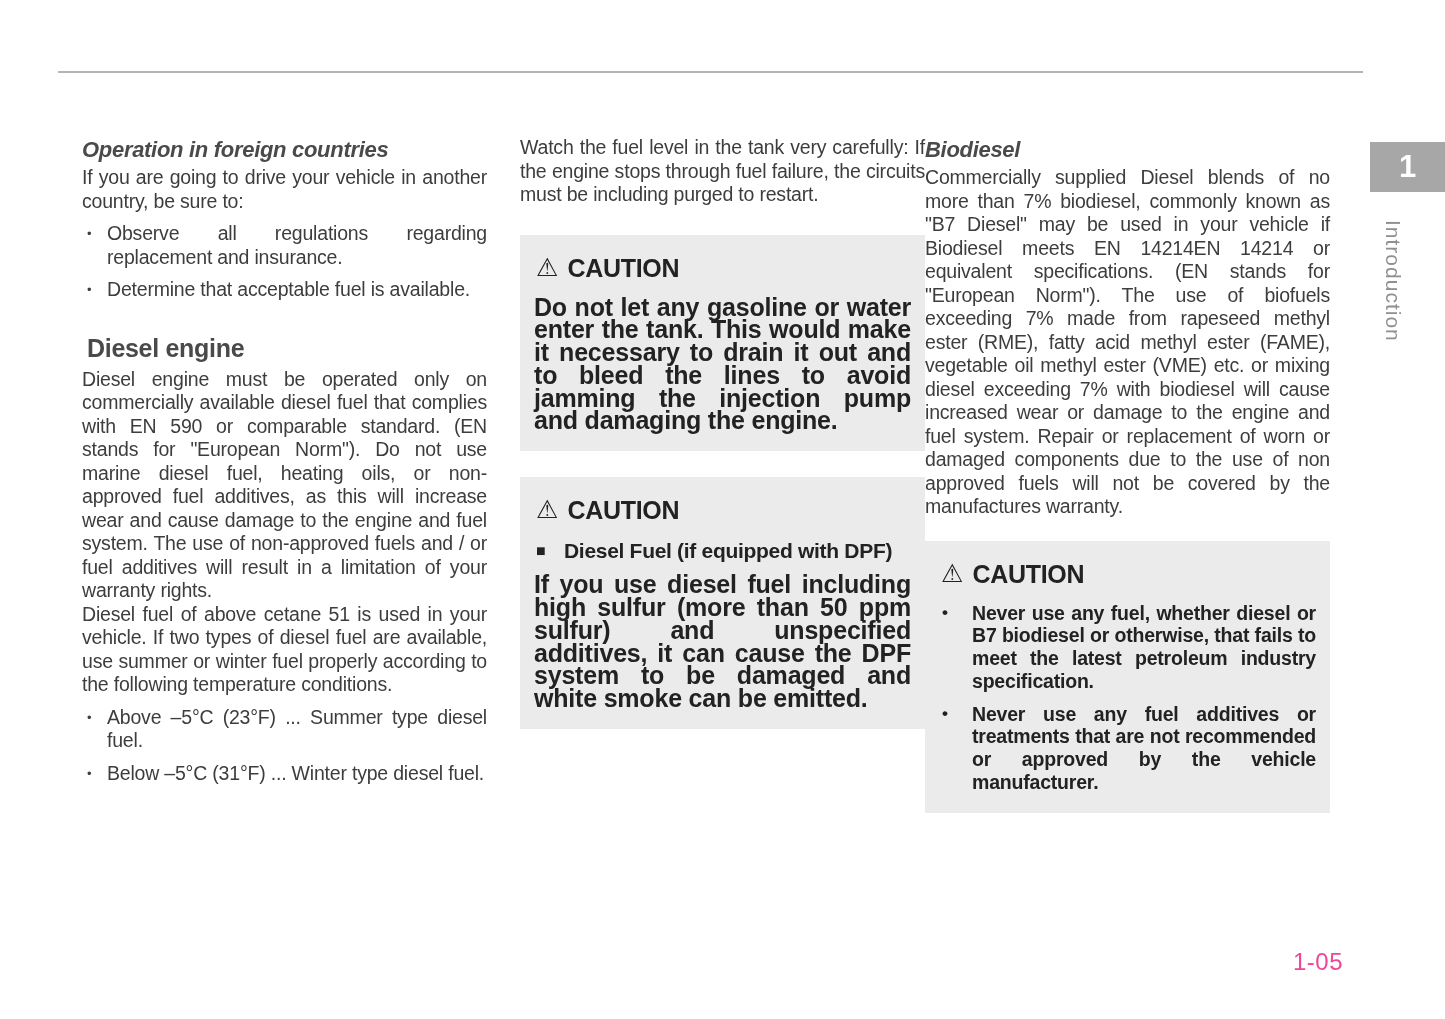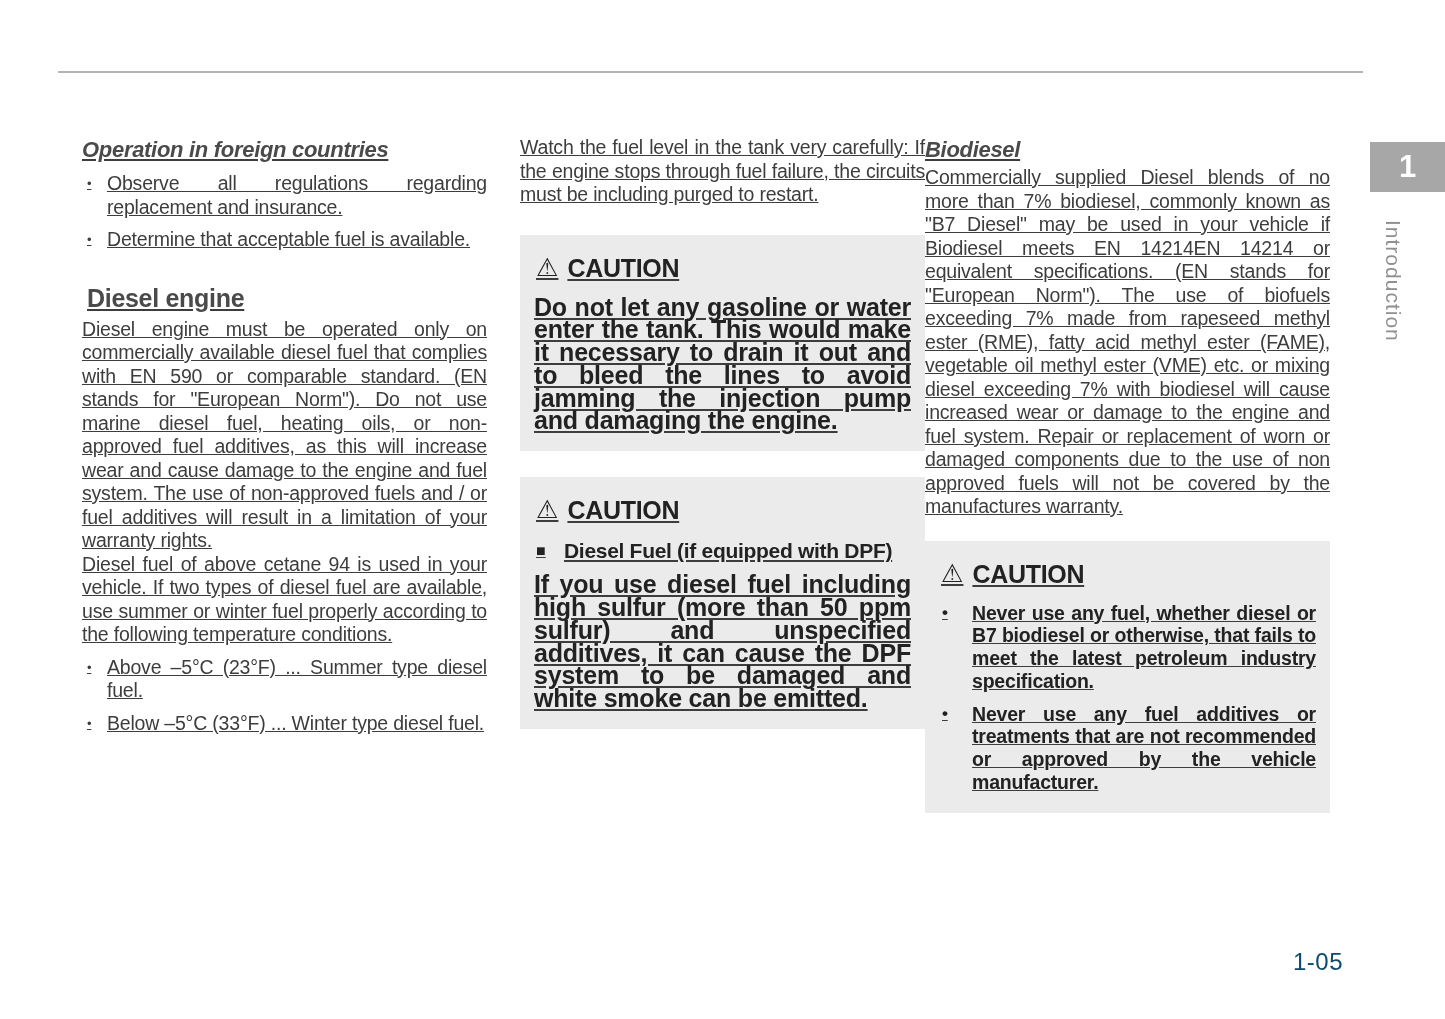--- a/index.html
+++ b/index.html
@@ -20,26 +20,26 @@
     font-size:31px;font-weight:bold;
     display:flex;align-items:center;justify-content:center;
   }
   .chapter-title{
     position:absolute;left:1381px;top:220px;height:200px;
     writing-mode:vertical-rl;
     font-size:21px;color:var(--muted,#8f8f8f);letter-spacing:1px;
   }
   .page-number{
     position:absolute;left:1278px;top:948px;width:80px;
-    font-size:24px;color:#0c4a6e;text-align:center;letter-spacing:0.5px;
+    font-size:24px;color:#ec4899;text-align:center;letter-spacing:0.5px;
   }
   .columns{
     position:absolute;left:82px;top:136px;display:flex;align-items:flex-start;
   }
-  .col{width:405px;flex:0 0 405px;text-decoration:underline;}
+  .col{width:405px;flex:0 0 405px;}
   .col.mid{margin-left:33px;}
   .col.right{}
 
   h2.h-italic{
     margin:0 0 3px 0;font-size:22px;line-height:27px;font-weight:bold;
     font-style:italic;color:var(--heading,#4a4a4a);letter-spacing:-0.3px;
   }
   h2.h-plain{
     margin:5px;font-size:25px;line-height:30px;font-weight:bold;
     color:var(--heading,#4a4a4a);letter-spacing:-0.3px;
@@ -110,44 +110,45 @@
   <div class="top-rule"></div>
 
   <div class="chapter-tab">1</div>
 
   <div class="chapter-title">Introduction</div>
 
   <div class="columns">
 
     <div class="col">
       <h2 class="h-italic">Operation in foreign countries</h2>
+      <p class="body">If you are going to drive your vehicle in another country, be sure to:</p>
       <div class="ul">
         <div class="li">
           <span class="marker">•</span>
           <span class="li-text">Observe all regulations regarding replacement and insurance.</span>
         </div>
         <div class="li">
           <span class="marker">•</span>
           <span class="li-text">Determine that acceptable fuel is available.</span>
         </div>
       </div>
 
       <div class="section-gap"></div>
 
       <h2 class="h-plain">Diesel engine</h2>
       <p class="body">Diesel engine must be operated only on commercially available diesel fuel that complies with EN 590 or comparable standard. (EN stands for "European Norm"). Do not use marine diesel fuel, heating oils, or non-approved fuel additives, as this will increase wear and cause damage to the engine and fuel system. The use of non-approved fuels and / or fuel additives will result in a limitation of your warranty rights.</p>
-      <p class="body p-follow">Diesel fuel of above cetane 94 is used in your vehicle. If two types of diesel fuel are available, use summer or winter fuel properly according to the following temperature conditions.</p>
+      <p class="body p-follow">Diesel fuel of above cetane 51 is used in your vehicle. If two types of diesel fuel are available, use summer or winter fuel properly according to the following temperature conditions.</p>
       <div class="ul">
         <div class="li">
           <span class="marker">•</span>
           <span class="li-text">Above –5°C (23°F) ... Summer type diesel fuel.</span>
         </div>
         <div class="li">
           <span class="marker">•</span>
-          <span class="li-text">Below –5°C (33°F) ... Winter type diesel fuel.</span>
+          <span class="li-text">Below –5°C (31°F) ... Winter type diesel fuel.</span>
         </div>
       </div>
     </div>
 
     <div class="col mid">
       <p class="body">Watch the fuel level in the tank very carefully: If the engine stops through fuel failure, the circuits must be including purged to restart.</p>
 
       <div class="caution mt28">
         <div class="caution-title-row">
           <span class="warn-icon">⚠</span>

